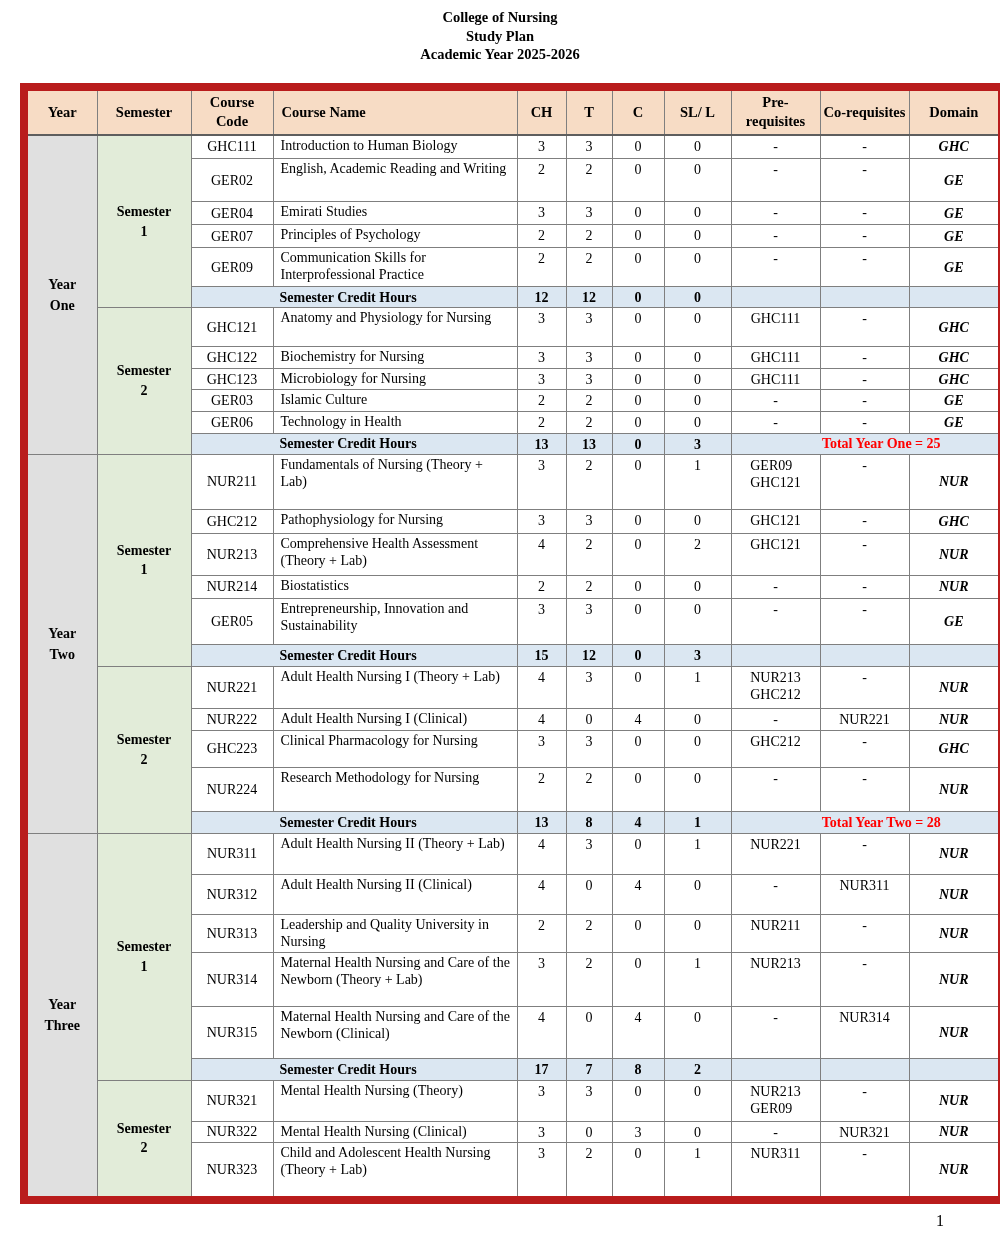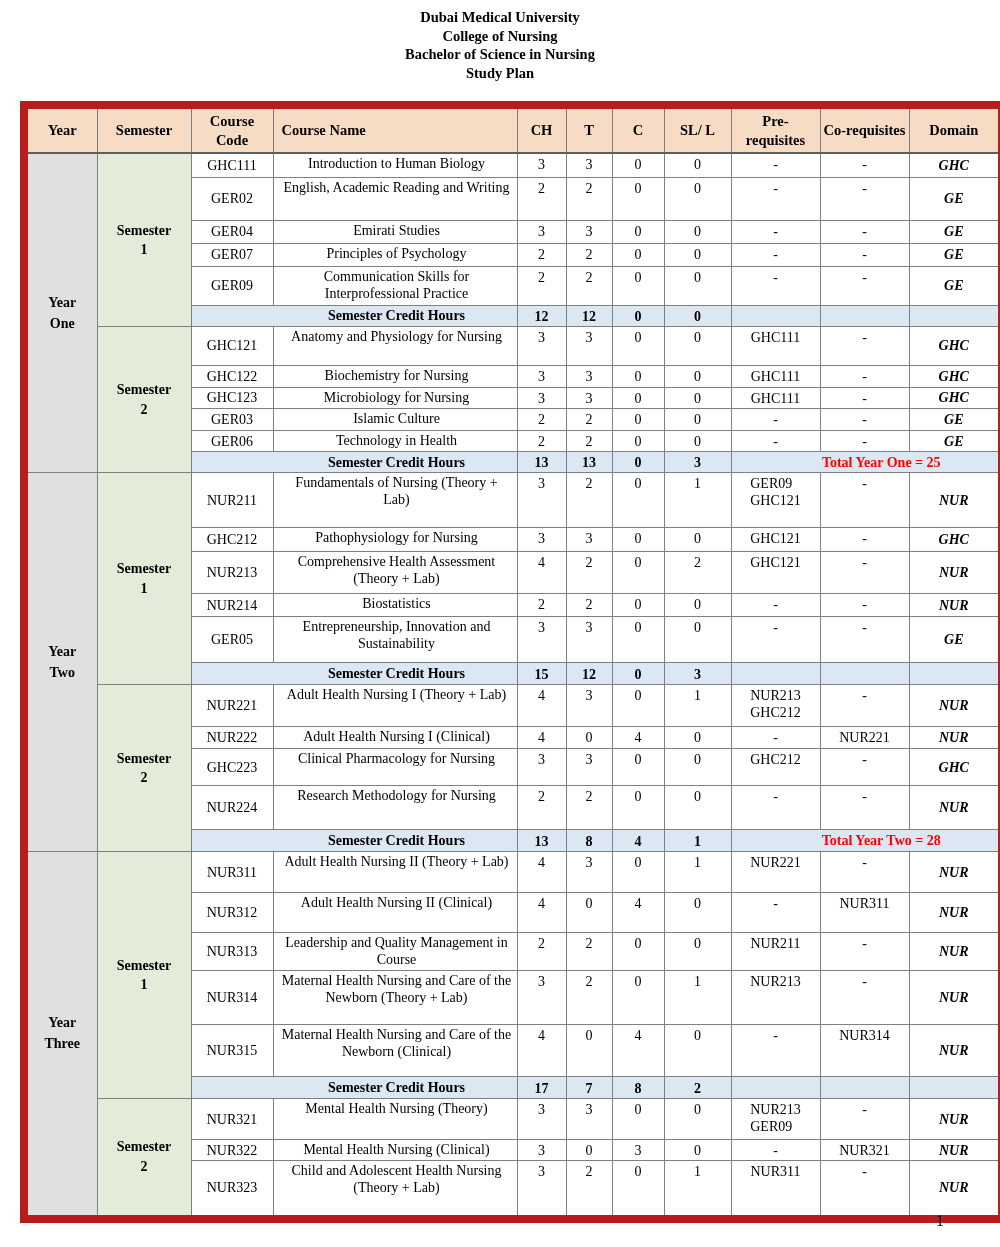--- a/index.html
+++ b/index.html
@@ -58,34 +58,34 @@
     line-height:1.5;
   }
   td.sem-cell{
     background:var(--sem-bg);
     font-weight:bold;
     vertical-align:middle;
     white-space:pre-line;
     line-height:1.4;
   }
   td.code-cell{vertical-align:middle;}
-  td.name-cell{text-align:center;padding-left:7px;padding-right:4px;}
+  td.name-cell{text-align:left;padding-left:7px;padding-right:4px;}
   td.num-cell{vertical-align:top;padding-top:2px;}
   td.pre-cell,td.co-cell{vertical-align:top;padding-top:2px;}
   td.pre-cell .multi,td.co-cell .multi{
     display:inline-block;text-align:left;white-space:pre-line;
   }
   td.domain-cell{font-weight:bold;vertical-align:middle;font-style:italic;}
   tr.credit-row td{
     background:var(--credit-bg);
     font-weight:bold;
     vertical-align:middle;
   }
   tr.credit-row td.credit-label-cell{
-    text-align:center;
+    text-align:left;
     padding-left:88px;
     font-family:Liberation Serif, serif;
   }
   tr.credit-row td.total-cell{
     color:var(--total-text);
     text-align:center;
     padding-left:36px;
   }
   .page-number{
     position:absolute;
@@ -93,24 +93,23 @@
     top:1212px;
     width:30px;
     text-align:center;
     font-size:16px;
   }
 </style>
 </head>
 <body>
 
 <div class="title-block">
-  <div>Dubai Medical University</div>
   <div>College of Nursing</div>
-  <div>Bachelor of Science in Nursing</div>
   <div>Study Plan</div>
+  <div>Academic Year 2025-2026</div>
 </div>
 
 <table class="study-plan">
   <colgroup>
     <col style="width:73px">
       <col style="width:94px">
       <col style="width:82px">
       <col style="width:244px">
     <col style="width:49px">
       <col style="width:46px">
@@ -416,21 +415,21 @@
         <td class="num-cell">4</td>
         <td class="num-cell">0</td>
         <td class="num-cell">4</td>
         <td class="num-cell">0</td>
         <td class="pre-cell"><span class="multi">-</span></td>
         <td class="co-cell"><span class="multi">NUR311</span></td>
         <td class="domain-cell">NUR</td>
       </tr>
       <tr class="course-row" style="height: 38px;">
         <td class="code-cell">NUR313</td>
-        <td class="name-cell">Leadership and Quality Management in Course</td>
+        <td class="name-cell">Leadership and Quality University in Nursing</td>
         <td class="num-cell">2</td>
         <td class="num-cell">2</td>
         <td class="num-cell">0</td>
         <td class="num-cell">0</td>
         <td class="pre-cell"><span class="multi">NUR211</span></td>
         <td class="co-cell"><span class="multi">-</span></td>
         <td class="domain-cell">NUR</td>
       </tr>
       <tr class="course-row" style="height: 54px;">
         <td class="code-cell">NUR314</td>

